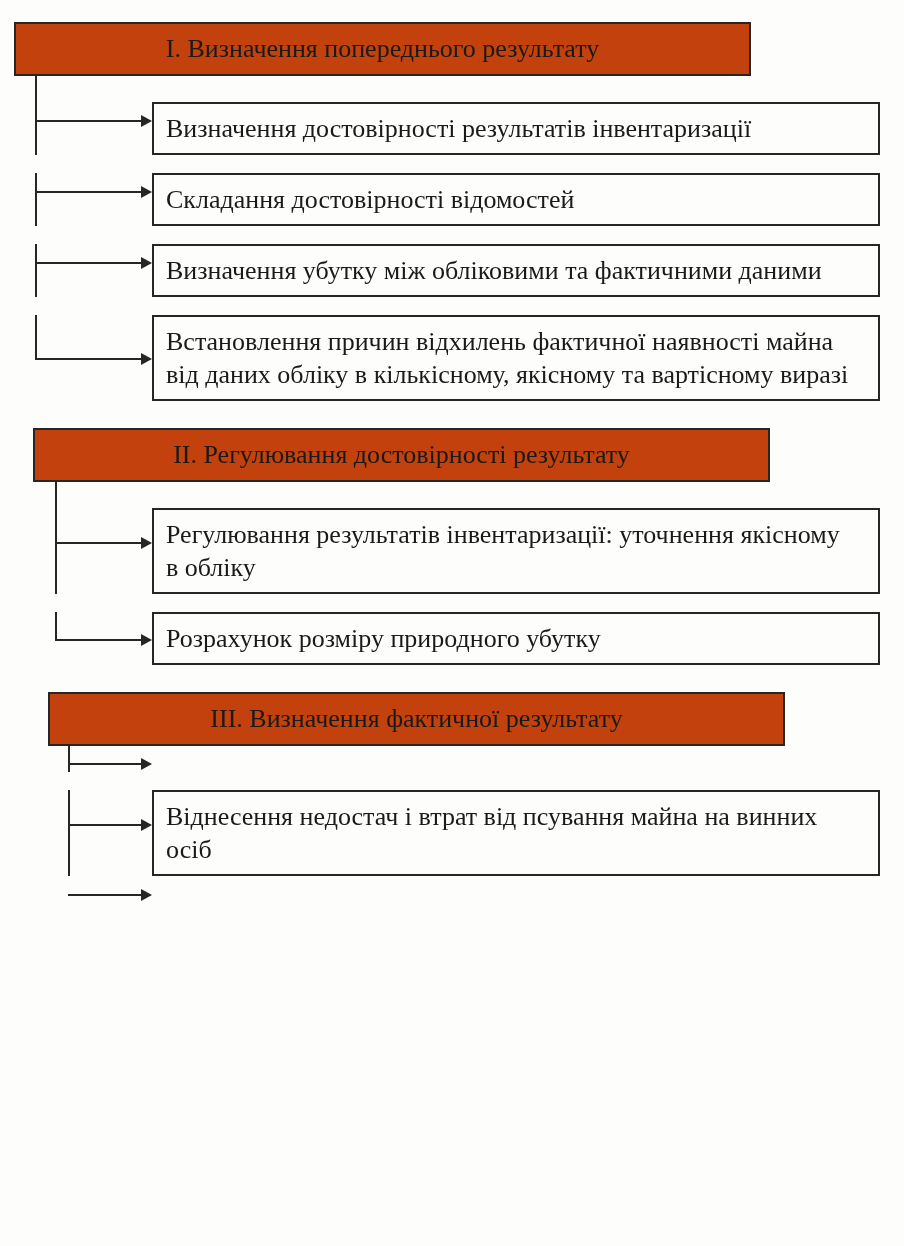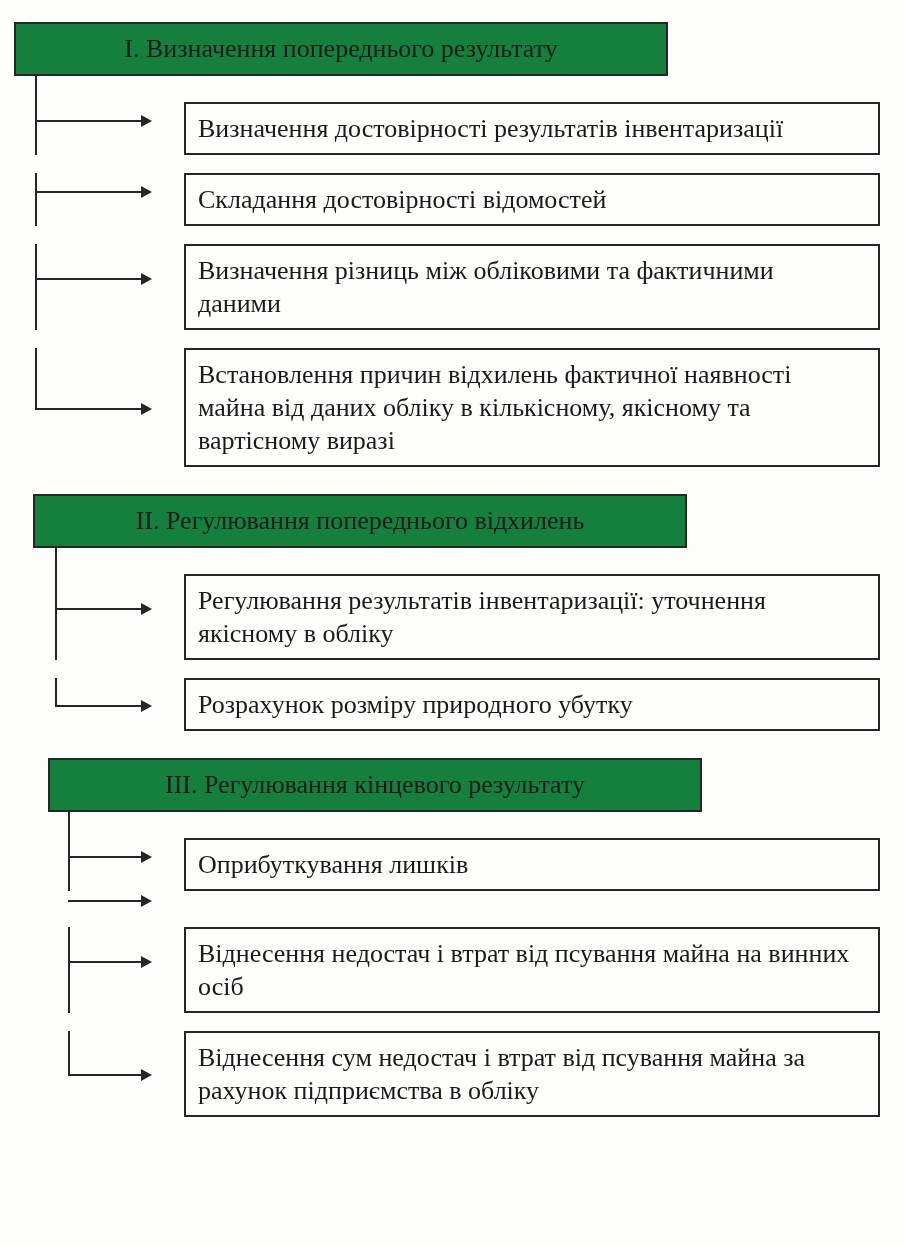--- a/index.html
+++ b/index.html
@@ -21,28 +21,28 @@
   .section {
     position: relative;
     margin-bottom: 15px;
     --line-x: 21px;
     --hdr-off: 0px;
   }
   .section:last-child { margin-bottom: 0; }
 
   .header-box {
     box-sizing: border-box;
-    width: 654px;
+    width: 737px;
     margin-left: var(--hdr-off);
     border: 2px solid #262626;
     padding: 9px 14px;
     font-size: 26px;
     line-height: 32px;
     text-align: center;
-    background: #15803d;
+    background: #c2410c;
   }
 
   .children {
     position: relative;
     padding-top: 26px;
   }
   
   .children::before {
     content: "";
     position: absolute;
@@ -50,21 +50,20 @@
     top: -2px;
     height: 28px;
     border-left: 2px solid #262626;
   }
 
   .child-row {
     display: flex;
     align-items: stretch;
     --gap: 18px;
     padding-bottom: var(--gap);
-    gap: 32px;
   }
   .child-row:last-child {
     --gap: 0px;
     padding-bottom: 12px;
   }
 
   .connector {
     position: relative;
     flex: 0 0 138px;
     width: 138px;
@@ -139,37 +138,37 @@
           </div>
         <div class="child-box">
           <span>Складання достовірності відомостей</span>
         </div>
       </div>
       <div class="child-row">
         <div class="connector">
             <span class="arrowhead"></span>
           </div>
         <div class="child-box">
-          <span>Визначення різниць між обліковими та фактичними даними</span>
+          <span>Визначення убутку між обліковими та фактичними даними</span>
         </div>
       </div>
       <div class="child-row">
         <div class="connector">
             <span class="arrowhead"></span>
           </div>
         <div class="child-box">
           <span>Встановлення причин відхилень фактичної наявності майна від даних обліку в кількісному, якісному та вартісному виразі</span>
         </div>
       </div>
     </div>
   </div>
 
   <div class="section" style="--line-x:41px; --hdr-off:19px;">
     <div class="header-box">
-      <span>II. Регулювання попереднього відхилень</span>
+      <span>II. Регулювання достовірності результату</span>
     </div>
     <div class="children">
       <div class="child-row">
         <div class="connector">
             <span class="arrowhead"></span>
           </div>
         <div class="child-box">
           <span>Регулювання результатів інвентаризації: уточнення якісному в обліку</span>
         </div>
       </div>
@@ -179,48 +178,37 @@
           </div>
         <div class="child-box">
           <span>Розрахунок розміру природного убутку</span>
         </div>
       </div>
     </div>
   </div>
 
   <div class="section" style="--line-x:54px; --hdr-off:34px;">
     <div class="header-box">
-      <span>III. Регулювання кінцевого результату</span>
+      <span>III. Визначення фактичної результату</span>
     </div>
     <div class="children">
       <div class="child-row">
         <div class="connector">
             <span class="arrowhead"></span>
           </div>
-        <div class="child-box">
-          <span>Оприбуткування лишків</span>
-        </div>
-      </div>
-      <div class="child-row">
-        <div class="connector">
-            <span class="arrowhead"></span>
-          </div>
       </div>
       <div class="child-row">
         <div class="connector">
             <span class="arrowhead"></span>
           </div>
         <div class="child-box">
           <span>Віднесення недостач і втрат від псування майна на винних осіб</span>
         </div>
       </div>
       <div class="child-row">
         <div class="connector">
             <span class="arrowhead"></span>
           </div>
-        <div class="child-box">
-          <span>Віднесення сум недостач і втрат від псування майна за рахунок підприємства в обліку</span>
-        </div>
       </div>
     </div>
   </div>
 
 </div>
 
 </body></html>

